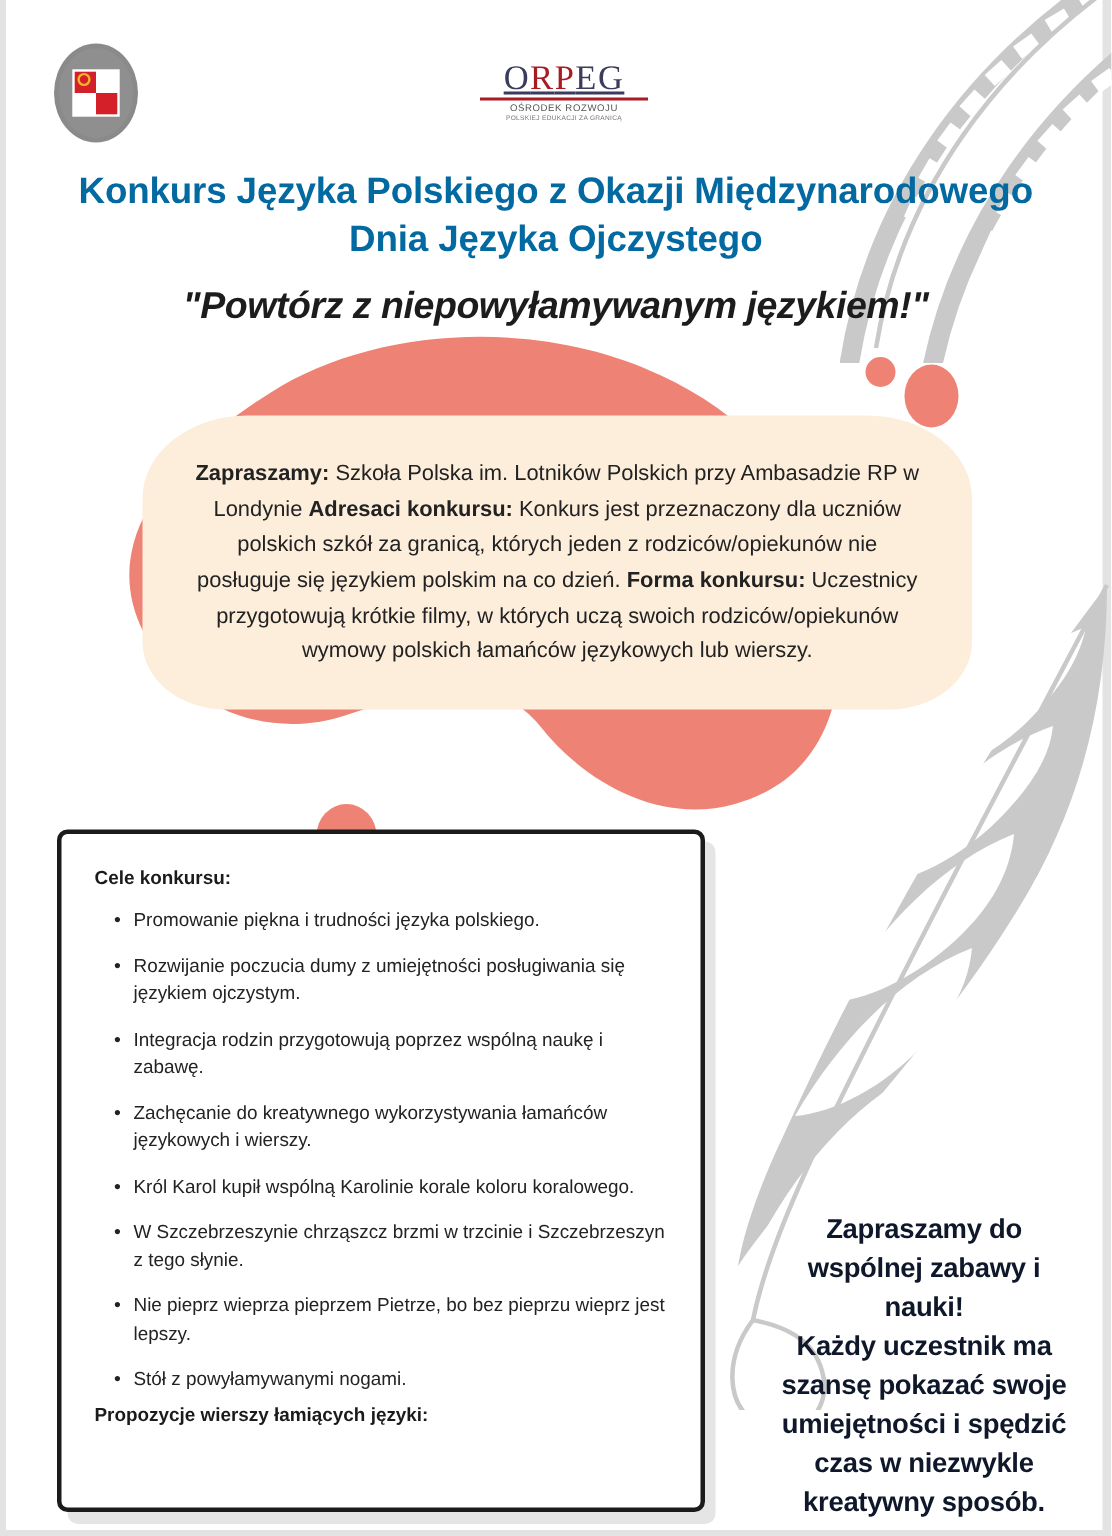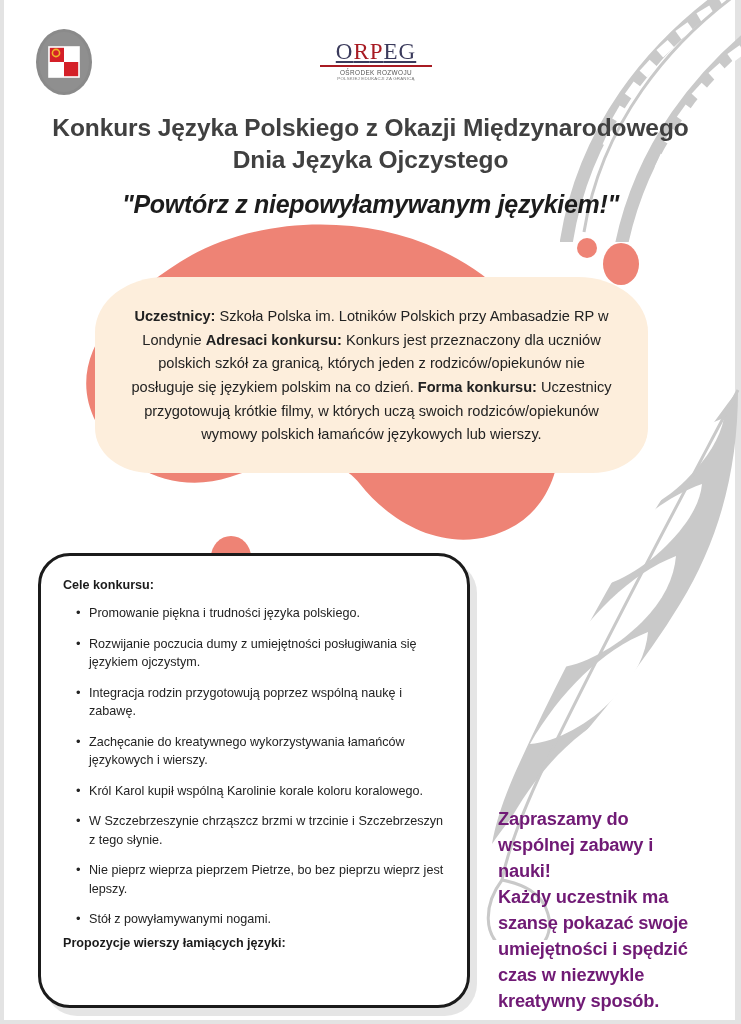--- a/index.html
+++ b/index.html
@@ -111,21 +111,21 @@
 
   
   .title-block {
     position: absolute;
     left: 0;
     top: 112px;
     width: 741px;
     text-align: center;
   }
   .title-main {
-    color: #404040;
+    color: #0369a1;
     font-size: 24.5px;
     font-weight: bold;
     line-height: 1.32;
     letter-spacing: -0.1px;
     padding: 0 41px;
   }
   .title-quote {
     margin-top: 13px;
     color: #1c1c1c;
     font-size: 25px;
@@ -153,21 +153,21 @@
   
   .goals-box {
     position: absolute;
     left: 38px;
     top: 553px;
     width: 432px;
     height: 455px;
     box-sizing: border-box;
     background: #ffffff;
     border: 3px solid #1b1b1b;
-    border-radius: 32px;
+    border-radius: 7px;
     padding: 22px 20px 10px 22px;
     box-shadow: 7px 8px 0 0 rgba(0,0,0,0.10);
   }
   .goals-box h3 {
     margin: 0 0 1px 0;
     font-size: 12.6px;
     font-weight: bold;
     color: #1b1b1b;
   }
   .goals-box h3.spaced { margin-top: 7px; }
@@ -192,21 +192,22 @@
     font-size: 13px;
     color: #232323;
   }
 
   
   .invite {
     position: absolute;
     left: 498px;
     top: 806px;
     width: 236px;
-    color: #701a75;
+    text-align: center;
+    color: #0f172a;
     font-size: 18.3px;
     font-weight: bold;
     line-height: 1.42;
     letter-spacing: -0.2px;
   }
 </style>
 </head>
 <body>
 
 <div class="poster">
@@ -308,21 +309,21 @@
 
   <div class="title-block">
     <div class="title-main">
       <div>Konkurs Języka Polskiego z Okazji Międzynarodowego</div>
       <div>Dnia Języka Ojczystego</div>
     </div>
     <div class="title-quote">"Powtórz z niepowyłamywanym językiem!"</div>
   </div>
 
   <div class="info-card">
-    <span style="font-weight:bold">Uczestnicy:</span><span> Szkoła Polska im. Lotników Polskich przy Ambasadzie RP w Londynie</span>
+    <span style="font-weight:bold">Zapraszamy:</span><span> Szkoła Polska im. Lotników Polskich przy Ambasadzie RP w Londynie</span>
     <span style="font-weight:bold">Adresaci konkursu:</span><span> Konkurs jest przeznaczony dla uczniów polskich szkół za granicą, których jeden z rodziców/opiekunów nie posługuje się językiem polskim na co dzień.</span>
     <span style="font-weight:bold">Forma konkursu:</span><span> Uczestnicy przygotowują krótkie filmy, w których uczą swoich rodziców/opiekunów wymowy polskich łamańców językowych lub wierszy.</span>
   </div>
 
   <div class="goals-box">
     <h3>Cele konkursu:</h3>
     <ul>
       <li>Promowanie piękna i trudności języka polskiego.</li>
       <li>Rozwijanie poczucia dumy z umiejętności posługiwania się językiem ojczystym.</li>
       <li>Integracja rodzin przygotowują poprzez wspólną naukę i zabawę.</li>

